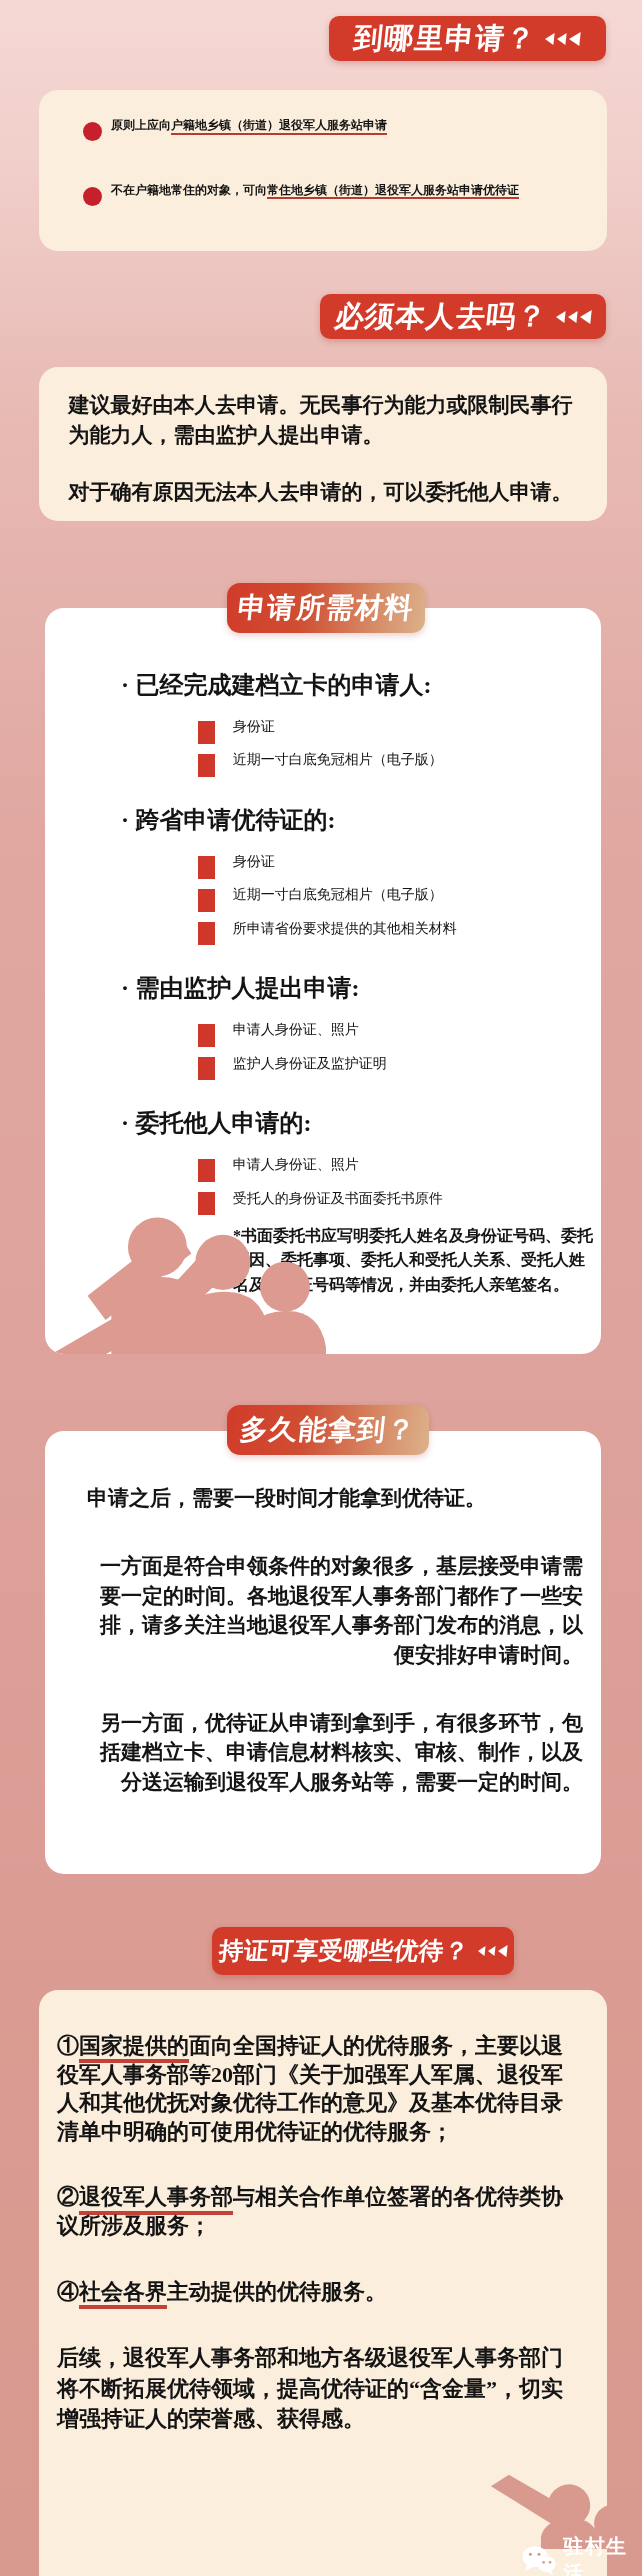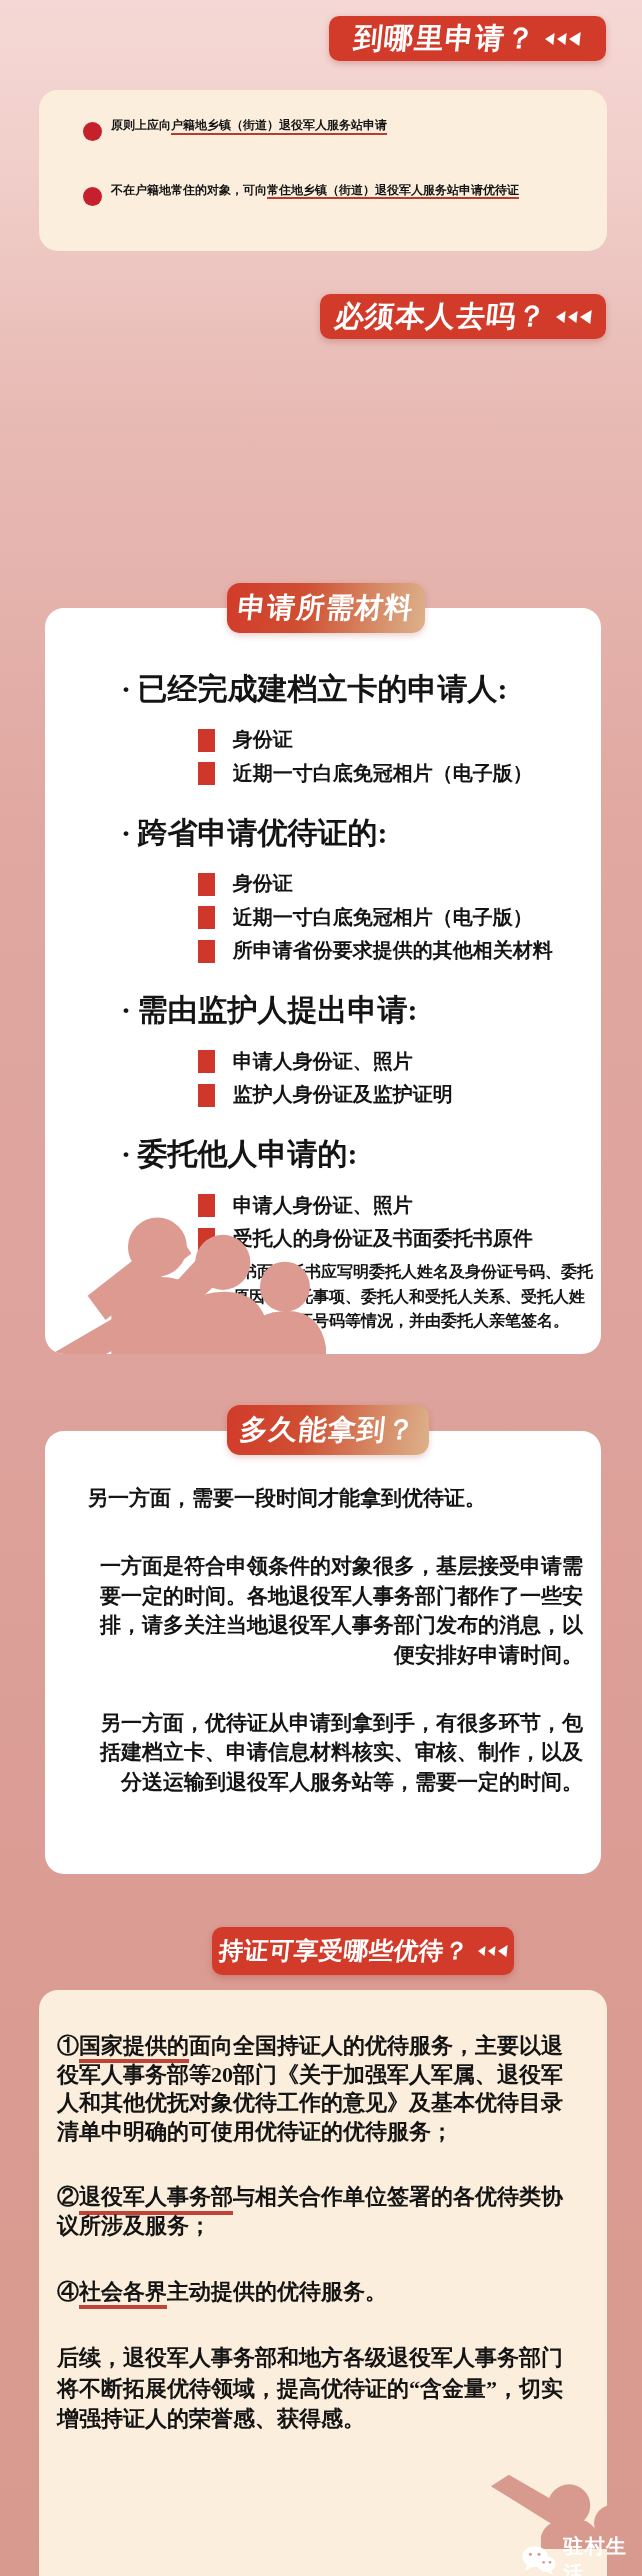--- a/index.html
+++ b/index.html
@@ -50,25 +50,25 @@
   .bul + .bul{margin-top:40px;}
   .dot{flex:none;width:19px;height:19px;border-radius:50%;background:#c5202c;margin:5.8px 9px 0 0;}
   .bul .txt{font-size:12px;line-height:1.55;font-weight:600;}
   .u1{border-bottom:2.6px solid #b93a2f;padding-bottom:0.6px;}
   
   .para{font-size:21px;line-height:1.4;font-weight:600;margin:0;}
   .c2 .para + .para{margin-top:28px;}
   .c4 .para + .para{margin-top:39px;text-align:right;}
   
   .grp{margin-bottom:27px;}
-  .grp-title{font-size:30px;font-weight:700;line-height:1.35;margin-bottom:16.7px;}
+  .grp-title{font-size:24px;font-weight:700;line-height:1.35;margin-bottom:16.7px;}
   .marker{margin-right:6.4px;}
   .mitem{display:flex;align-items:flex-start;margin-left:77px;margin-bottom:7.7px;}
   .sq{flex:none;width:16.7px;height:23px;background:#cf372a;margin:2.6px 18px 0 0;}
-  .mitem .txt{font-size:20px;line-height:1.3;font-weight:700;}
+  .mitem .txt{font-size:14px;line-height:1.3;font-weight:400;}
   .note{margin:9px 0 0 112px;font-size:16px;line-height:1.52;font-weight:600;width:360px;}
   
   .ben{font-size:22px;line-height:1.3;font-weight:600;margin:0 0 37px 0;}
   .u2{border-bottom:4.5px solid rgba(186,48,38,.9);padding-bottom:1.3px;}
   .closing{font-size:22px;line-height:1.38;font-weight:600;margin:0;}
   
   .sil3{position:absolute;left:0;bottom:0;width:321px;height:157px;}
   .sil1{position:absolute;left:487px;top:2467px;width:136px;height:82px;z-index:2;}
   
   .brand{position:absolute;left:520px;top:2533px;display:flex;align-items:center;gap:6.4px;z-index:4;}
@@ -101,20 +101,24 @@
 
   <div class="banner red b2">
     <span class="lbl">必须本人去吗？</span>
     <span class="arrows">
       <span class="tri"></span>
       <span class="tri"></span>
       <span class="tri big"></span>
     </span>
   </div>
 
+  <div class="card cream c2">
+    <p class="para">建议最好由本人去申请。无民事行为能力或限制民事行为能力人，需由监护人提出申请。</p>
+    <p class="para">对于确有原因无法本人去申请的，可以委托他人申请。</p>
+  </div>
 
   <div class="banner grad b3">
     <span class="lbl">申请所需材料</span>
   </div>
 
   <div class="card white c3">
 
     <div class="grp">
       <div class="grp-title"><span class="marker">·</span><span>已经完成建档立卡的申请人:</span></div>
       <div class="mitem">
@@ -179,21 +183,21 @@
       <circle cx="374" cy="140" r="39"></circle>
       <path d="M313,245 L313,219 Q322,180 374,178 Q428,176 438,234 L438,245 Z"></path>
     </svg>
   </div>
 
   <div class="banner grad b4">
     <span class="lbl">多久能拿到？</span>
   </div>
 
   <div class="card white c4">
-    <p class="para">另一方面，需要一段时间才能拿到优待证。</p>
+    <p class="para">申请之后，需要一段时间才能拿到优待证。</p>
     <p class="para">一方面是符合申领条件的对象很多，基层接受申请需要一定的时间。各地退役军人事务部门都作了一些安排，请多关注当地退役军人事务部门发布的消息，以便安排好申请时间。</p>
     <p class="para">另一方面，优待证从申请到拿到手，有很多环节，包括建档立卡、申请信息材料核实、审核、制作，以及分送运输到退役军人服务站等，需要一定的时间。</p>
   </div>
 
   <div class="banner red b5">
     <span class="lbl">持证可享受哪些优待？</span>
     <span class="arrows">
       <span class="tri"></span>
       <span class="tri"></span>
       <span class="tri big"></span>

